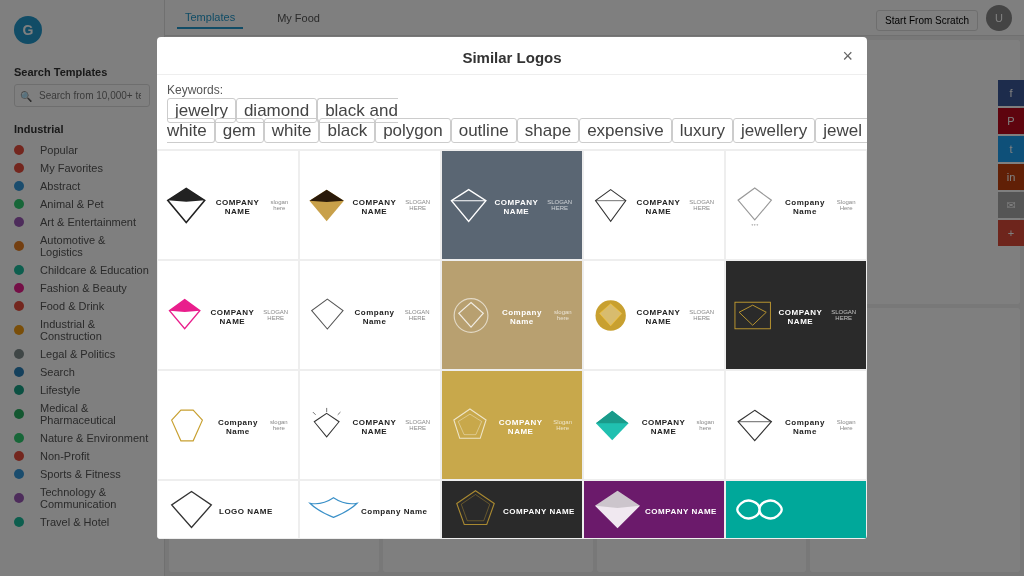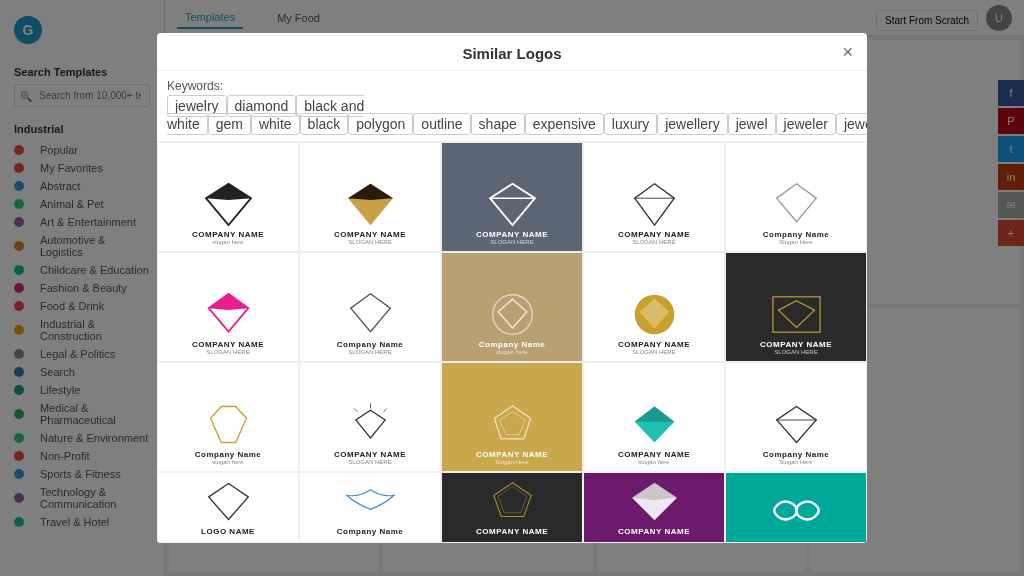--- a/index.html
+++ b/index.html
@@ -72,42 +72,42 @@
     .modal-close { position: absolute; right: 14px; top: 10px; cursor: pointer; font-size: 18px; color: #666; background: none; border: none; line-height: 1; }
 
     
     .keywords-bar {
       padding: 8px 10px;
       display: flex; flex-wrap: wrap; align-items: center; gap: 4px;
       border-bottom: 1px solid #eee;
     }
     .kw-label { font-size: 12px; color: #555; margin-right: 4px; }
     .kw-tag {
-      font-size: 14px; color: #444;
+      font-size: 17px; color: #444;
       border: 1px solid #ccc;
       border-radius: 3px;
       padding: 2px 7px;
       cursor: pointer;
       text-align: right;
     }
 
     
     .logos-grid {
       display: grid;
       grid-template-columns: repeat(5, 1fr);
       gap: 0;
       overflow-y: auto;
       flex: 1;
     }
     .logo-card {
       border: 1px solid #eee;
       display: flex;
       align-items: center;
-      justify-content: flex-end;
-      flex-direction: column;
+      justify-content: flex-start;
+      flex-direction: row;
       cursor: pointer;
       min-height: 110px;
       padding: 6px;
       position: relative;
       overflow: hidden;
     }
     .logo-card.highlighted { background: #5a6673; }
     .logo-card.tan-bg { background: #b8a070; }
     .logo-card.dark-bg { background: #2a2a2a; }
     .logo-card.gold-bg { background: #c8a84b; }

